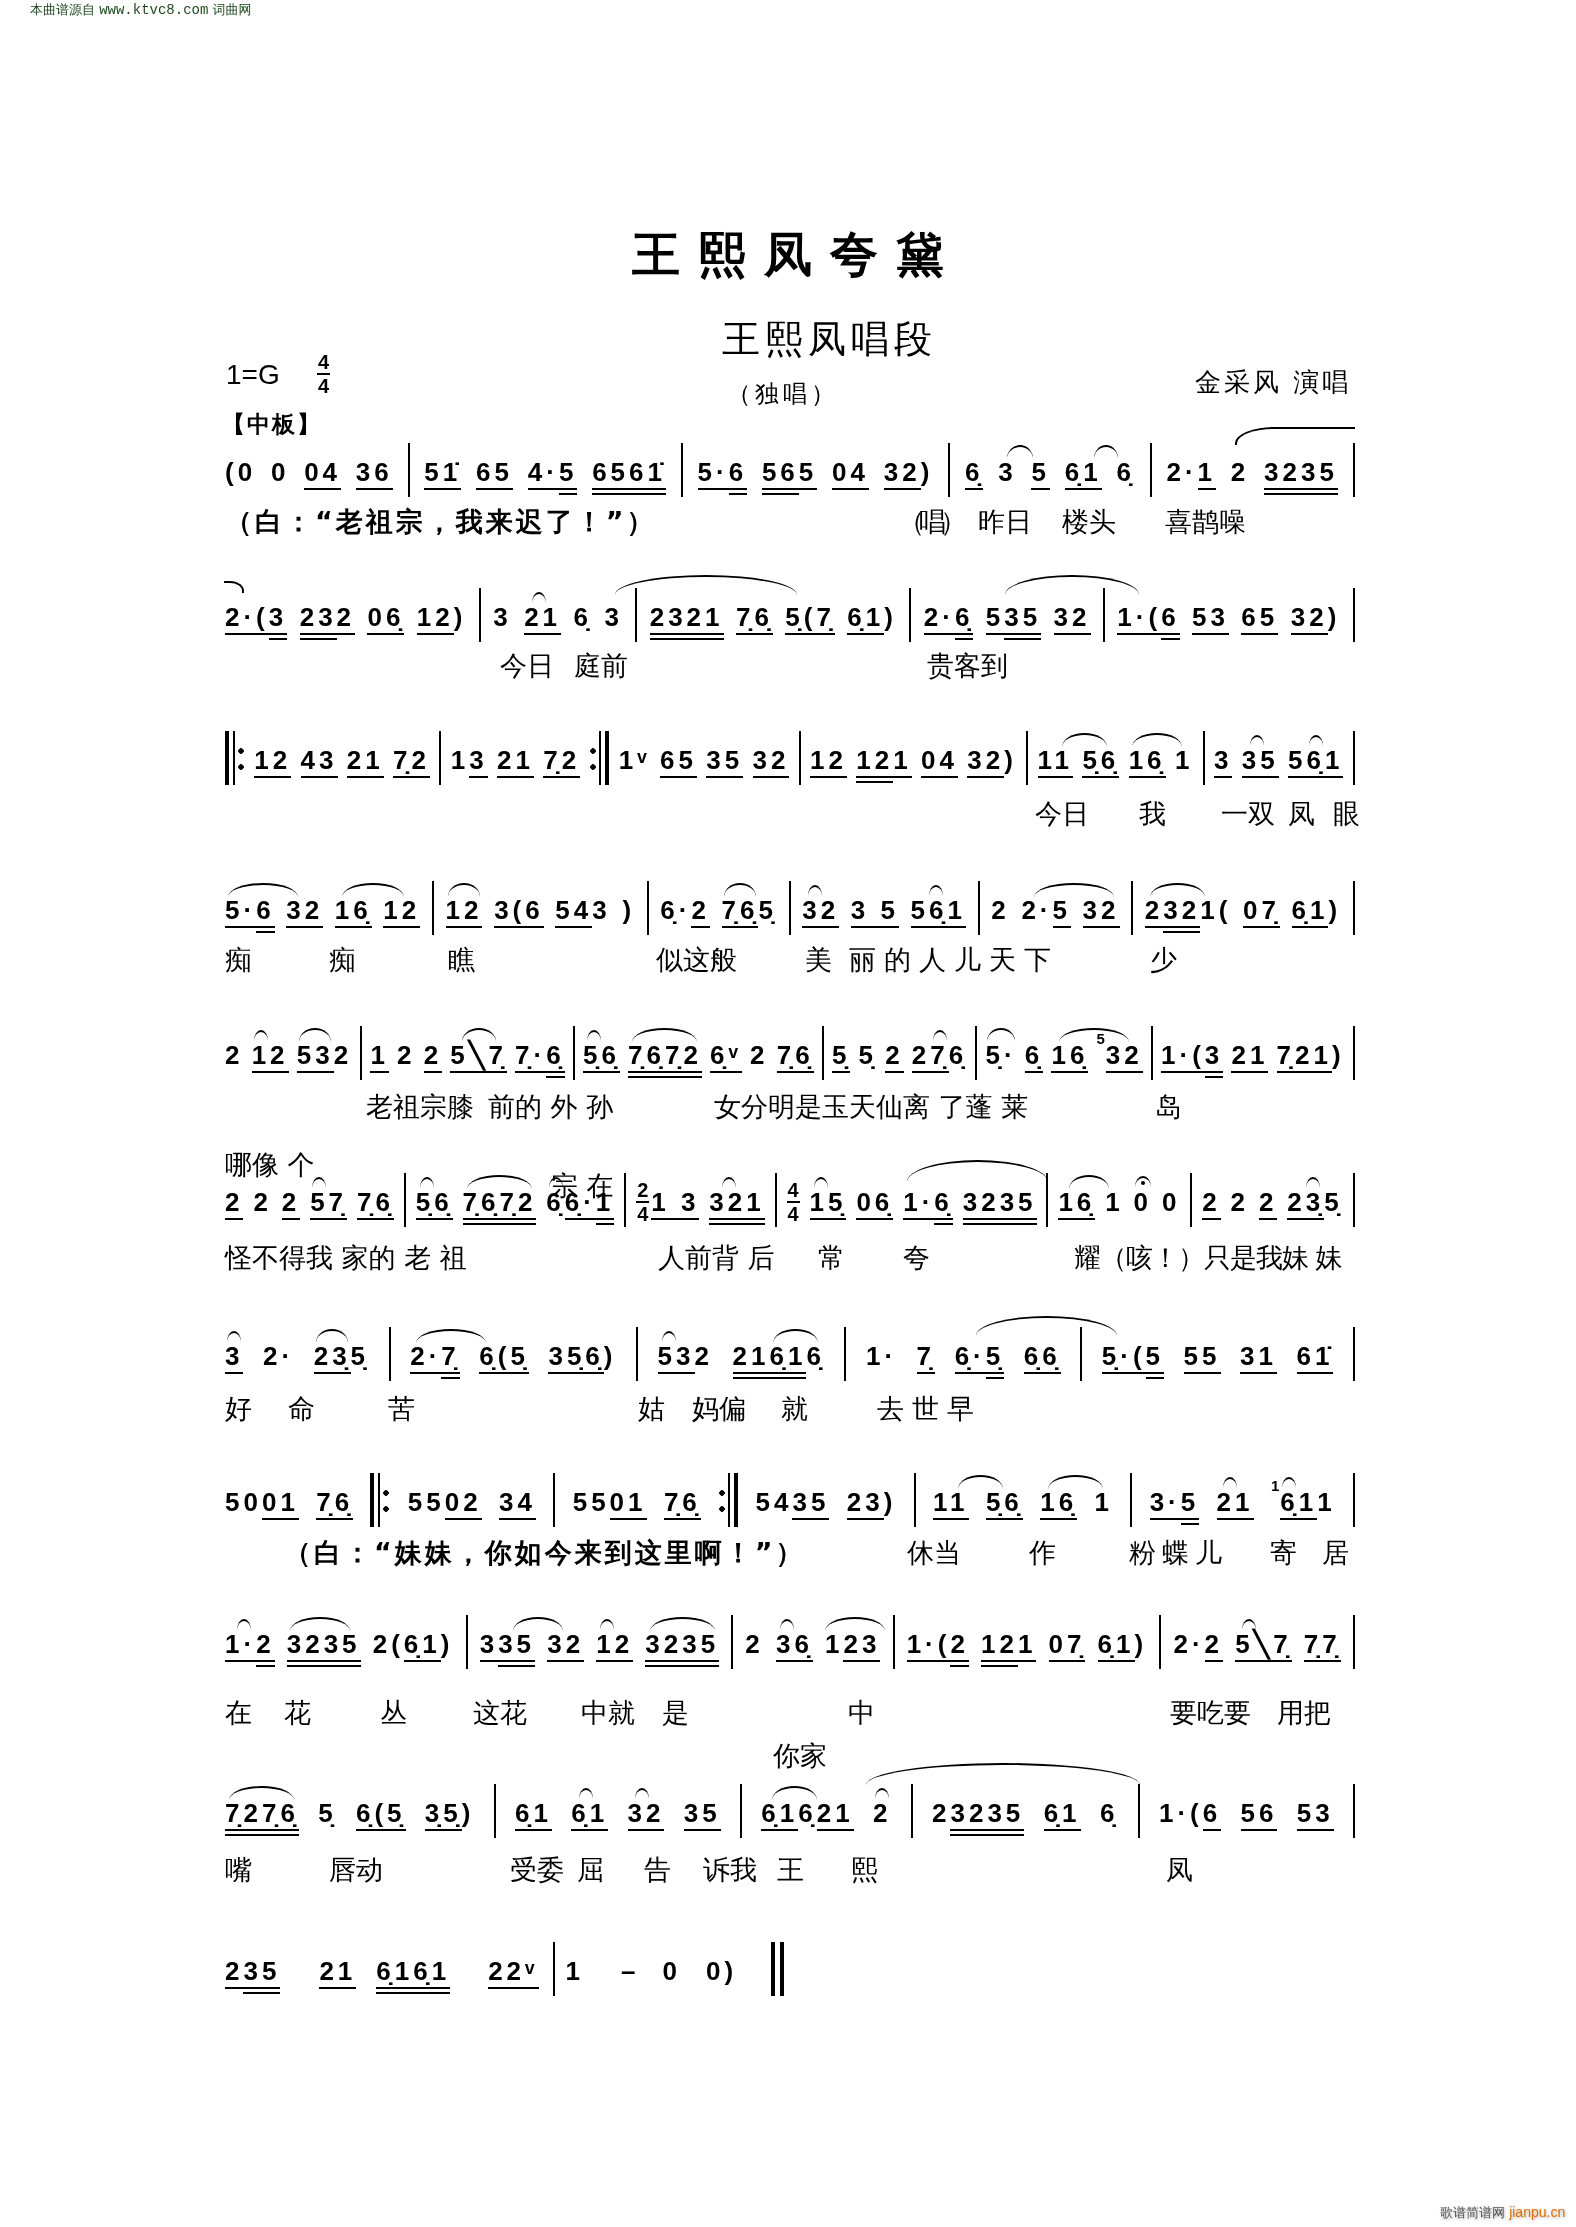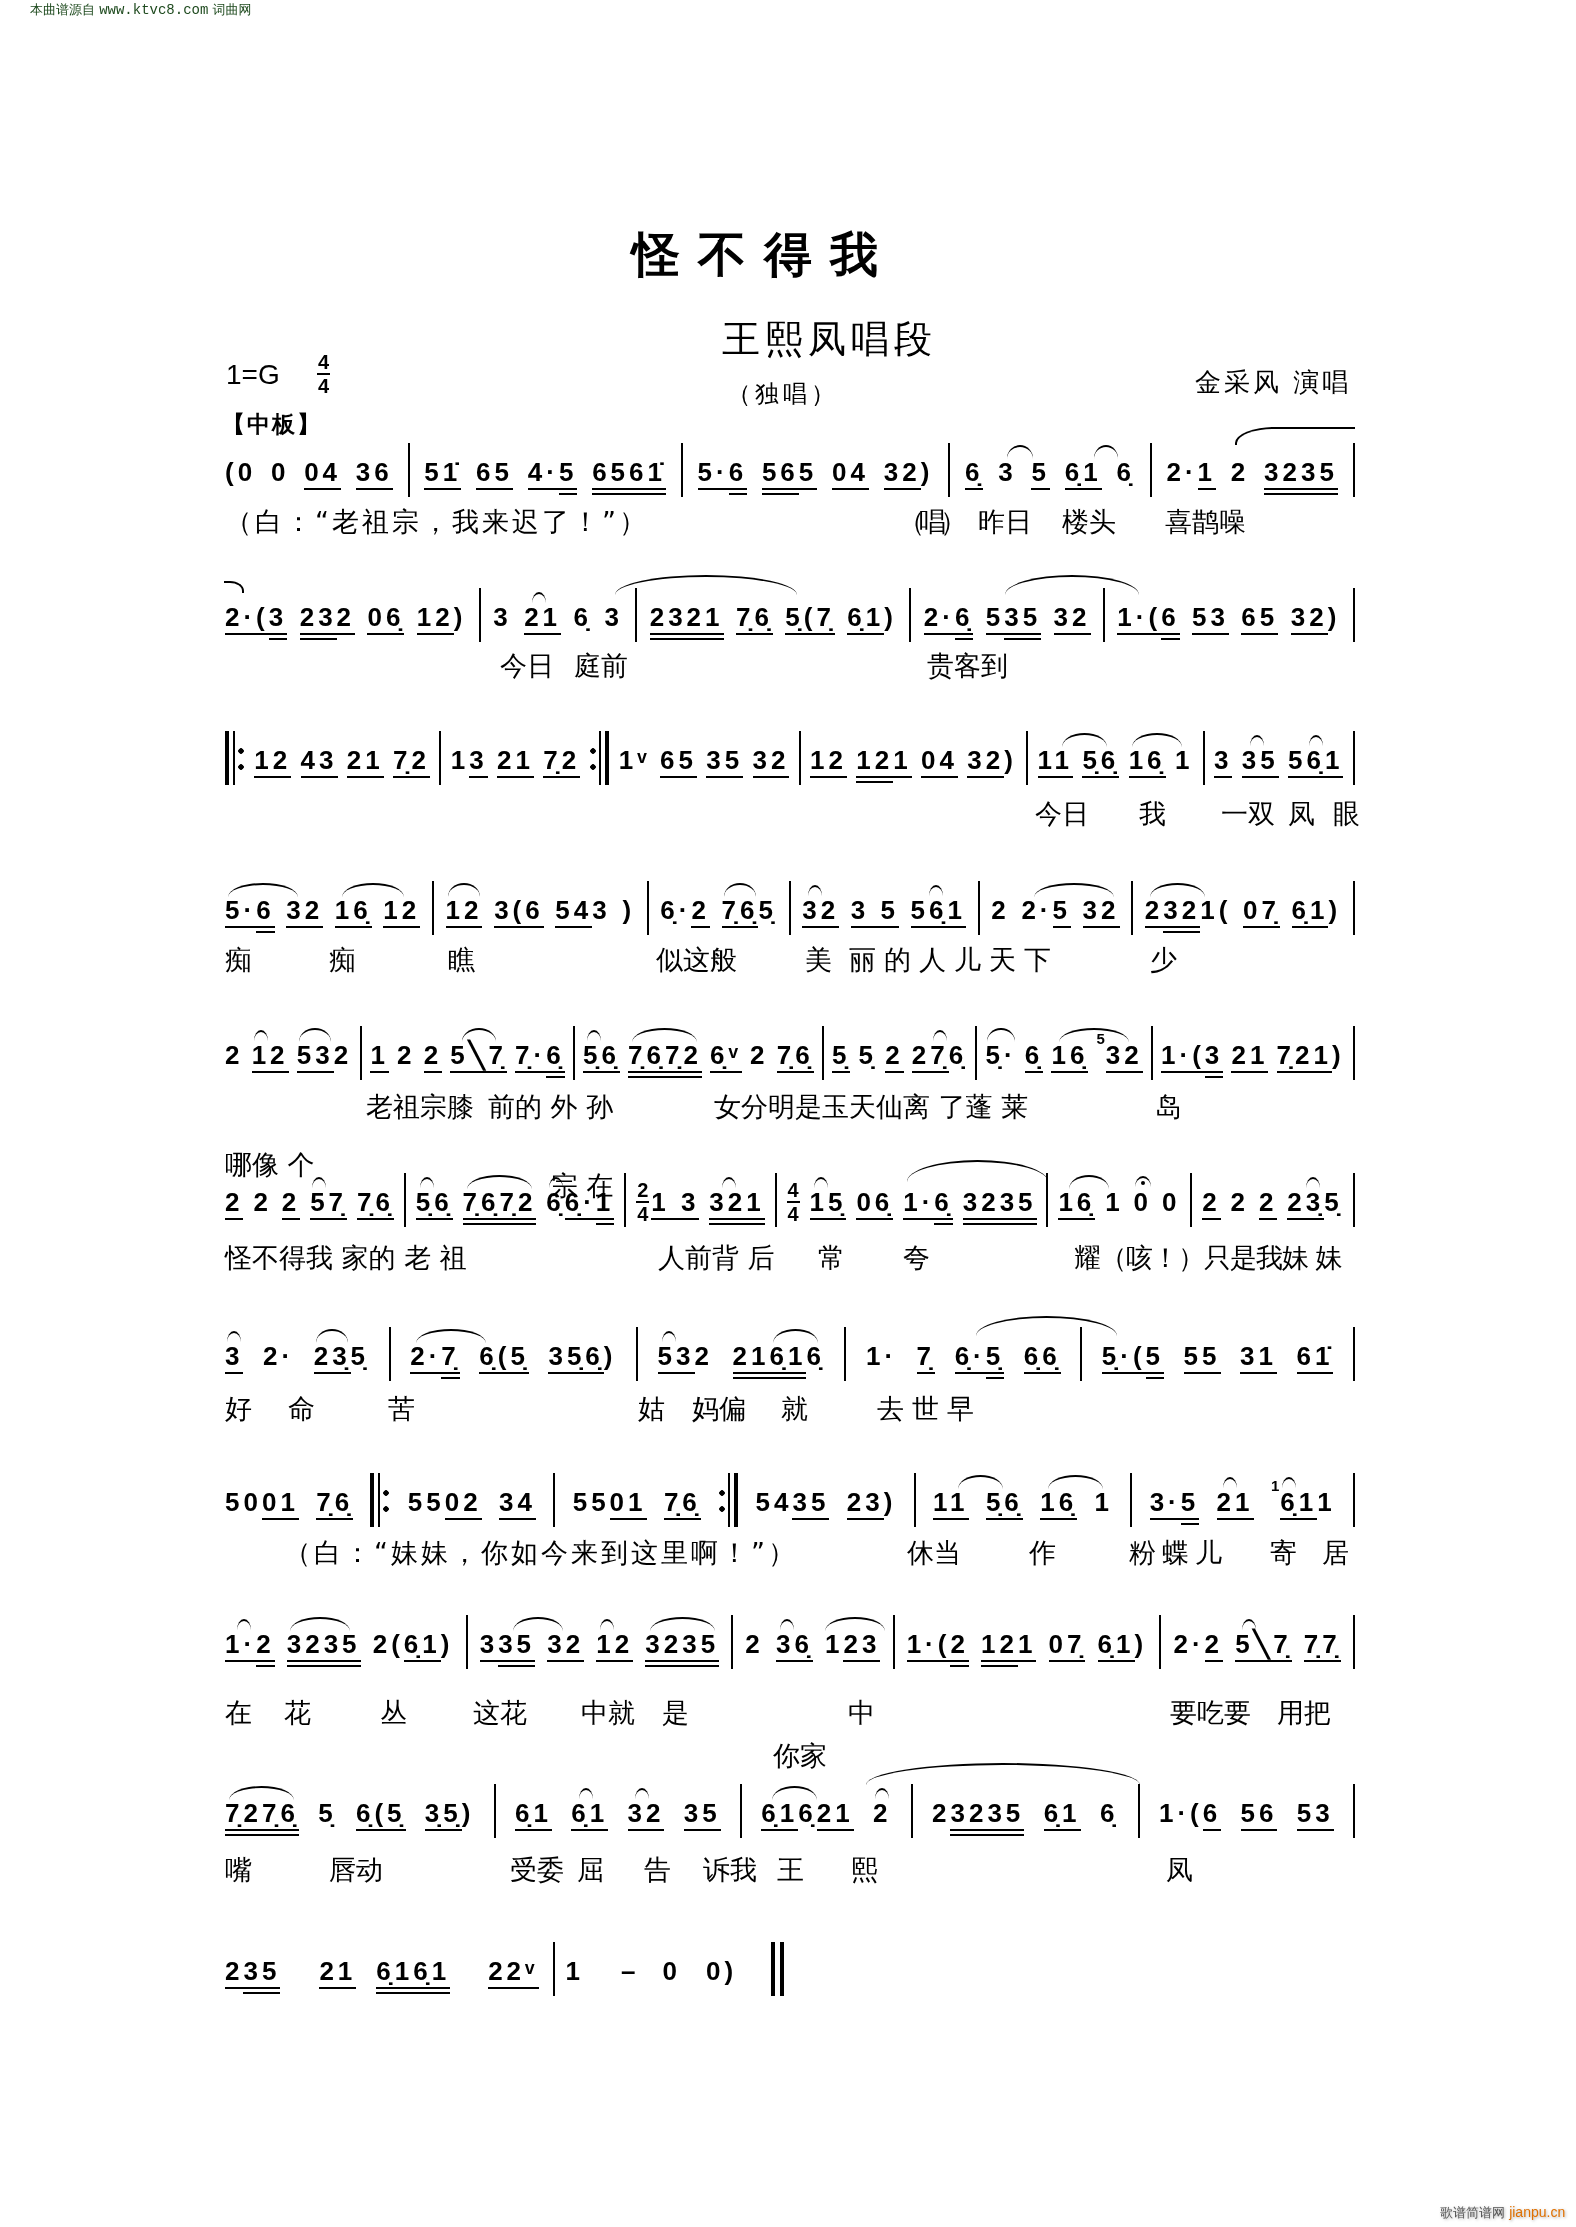--- a/index.html
+++ b/index.html
@@ -42,34 +42,34 @@
 .bar{display:block;width:2px;height:54px;background:#000;position:relative;top:-13px;}
 .bar.rs{width:20px;background:linear-gradient(#000,#000) 0 0/4px 100% no-repeat,linear-gradient(#000,#000) 8px 0/2px 100% no-repeat,radial-gradient(circle,#000 2.5px,transparent 3px) 12px 16px/8px 8px no-repeat,radial-gradient(circle,#000 2.5px,transparent 3px) 12px 32px/8px 8px no-repeat;}
 .bar.re{width:20px;background:radial-gradient(circle,#000 2.5px,transparent 3px) 0 16px/8px 8px no-repeat,radial-gradient(circle,#000 2.5px,transparent 3px) 0 32px/8px 8px no-repeat,linear-gradient(#000,#000) 10px 0/2px 100% no-repeat,linear-gradient(#000,#000) 16px 0/4px 100% no-repeat;}
 .bar.fin{width:13px;background:linear-gradient(#000,#000) 0 0/4px 100% no-repeat,linear-gradient(#000,#000) 9px 0/4px 100% no-repeat;}
 
 .ts{display:flex;flex-direction:column;align-items:center;font:bold 20px/20px "Liberation Sans",sans-serif;margin-top:-6px;}
 .ts .tt{display:block;border-bottom:2px solid #000;padding:0 1px 1px;}
 .ts .tb{display:block;padding-top:1px;}
 
 .ly{position:absolute;font:27px/32px "DejaVu Sans",sans-serif;white-space:pre;}
-.ly.dlg{letter-spacing:3px;}
+.ly.dlg{letter-spacing:3px;font-weight:bold;}
 .ly.tight{letter-spacing:-1px;}
 .ly.wide{letter-spacing:8px;}
 
 .slur{position:absolute;border-top:2px solid #000;border-radius:50% 50% 0 0/100% 100% 0 0;}
 .slur-open{position:absolute;border-top:2px solid #000;border-left:2px solid #000;border-top-left-radius:40px 16px;}
 .slur-close{position:absolute;border-top:2px solid #000;border-right:2px solid #000;border-top-right-radius:14px 10px;}
 </style>
 </head>
 <body>
 
 <div class="abs wm-top"><span>本曲谱源自</span> <span class="url">www.ktvc8.com</span> <span>词曲网</span></div>
 
-<div class="abs title">怪不得我</div>
+<div class="abs title">王熙凤夸黛</div>
 <div class="abs subtitle">王熙凤唱段</div>
 <div class="abs form">（独唱）</div>
 <div class="abs key">1=G</div>
 <div class="abs htsig"><i class="tt">4</i><i class="tb">4</i></div>
 <div class="abs perf"><span>金采风</span> <span>演唱</span></div>
 <div class="abs tempo">【中板】</div>
 
 <div class="slur-open" style="left:1235px;top:427px;width:118px;height:16px"></div>
 <div class="slur-close" style="left:224px;top:581px;width:18px;height:10px"></div>
 <div class="slur" style="left:615px;top:575px;width:182px;height:18px"></div>

